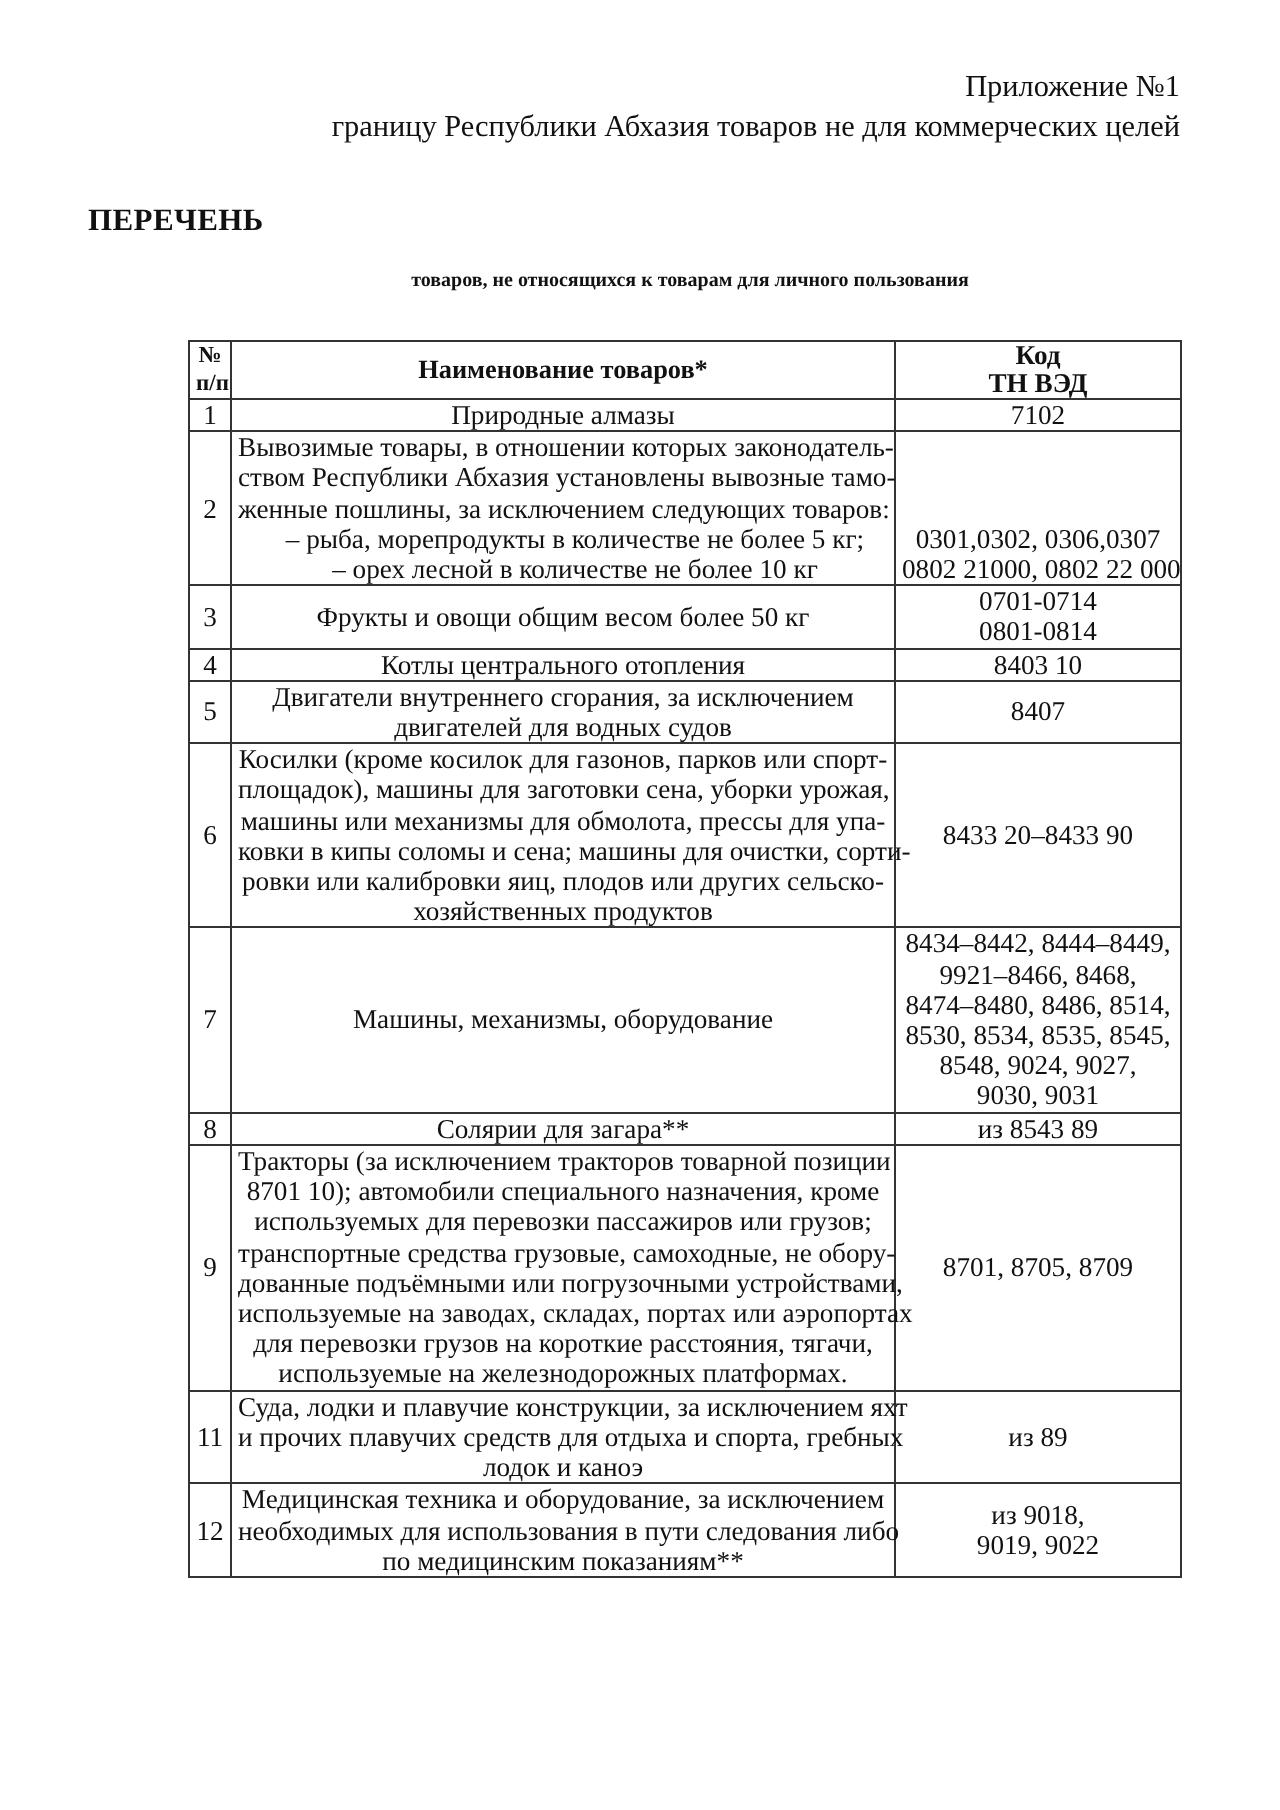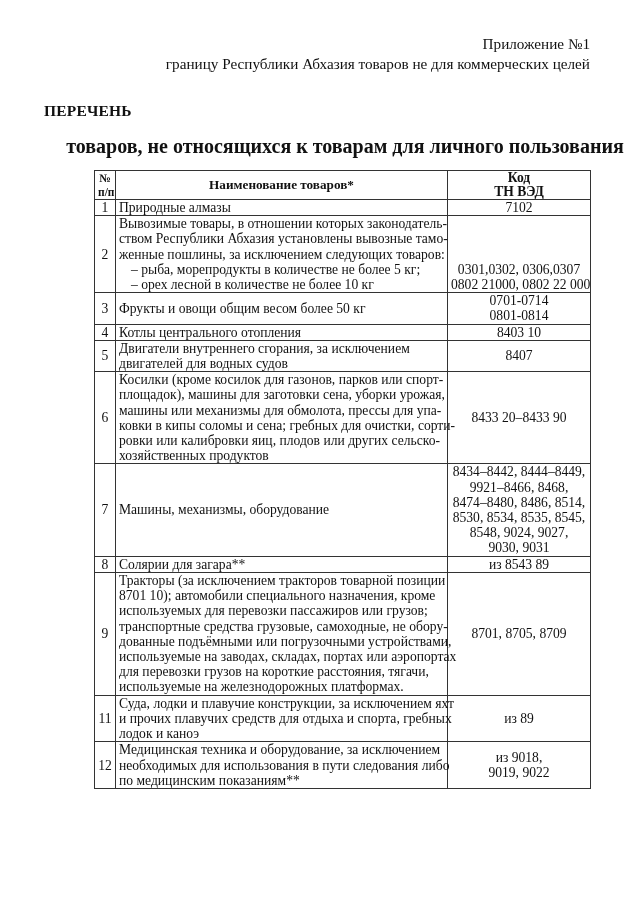--- a/index.html
+++ b/index.html
@@ -11,36 +11,36 @@
   .header-block {
     position: absolute; right: 50px; top: 34px;
     text-align: right; font-size: 15.2px; line-height: 20px;
   }
   .title {
     position: absolute; left: 0; width: 640px; top: 102px;
     text-align: left; font-weight: bold; font-size: 15.5px; letter-spacing: 0.2px; margin-left: 44px;
   }
   .subtitle {
     position: absolute; left: 0; width: 640px; top: 135px;
-    text-align: center; font-weight: bold; font-size: 20px; padding-left: 50px; box-sizing: border-box;
+    text-align: center; font-weight: bold; font-size: 10px; padding-left: 50px; box-sizing: border-box;
   }
   table.list {
     position: absolute; left: 94px; top: 170px;
     width: 496px; border-collapse: collapse; table-layout: fixed;
     font-size: 13.6px; line-height: 15.2px;
   }
   table.list td, table.list th {
     border: 1px solid #333333; padding: 0 3px; vertical-align: middle;
   }
   table.list th { font-weight: bold; text-align: center; font-size: 13.2px; line-height: 14px; }
   col.c-num { width: 21px; }
   col.c-name { width: 332px; }
   col.c-code { width: 143px; }
   td.num { text-align: center; padding: 0; }
-  td.name { text-align: left; padding-left: 5px; }
+  td.name { text-align: center; padding-left: 5px; }
   td.code { text-align: center; padding: 0 2px; }
   .line { display: block; white-space: nowrap; }
   .indent { padding-left: 12px; }
   th.num-h { font-size: 11.5px; line-height: 13px; padding: 1px 0; }
   th .line { font-size: 13.6px; }
 </style>
 </head>
 <body>
 
 <div class="header-block">
@@ -122,21 +122,21 @@
         <td class="code">
           <span class="line">8407</span>
         </td>
       </tr>
       <tr style="height: 92px;">
         <td class="num">6</td>
         <td class="name">
           <span class="line">Косилки (кроме косилок для газонов, парков или спорт-</span>
           <span class="line">площадок), машины для заготовки сена, уборки урожая,</span>
           <span class="line">машины или механизмы для обмолота, прессы для упа-</span>
-          <span class="line">ковки в кипы соломы и сена; гребных для очистки, сорти-</span>
+          <span class="line">ковки в кипы соломы и сена; машины для очистки, сорти-</span>
           <span class="line">ровки или калибровки яиц, плодов или других сельско-</span>
           <span class="line">хозяйственных продуктов</span>
         </td>
         <td class="code">
           <span class="line">8433 20–8433 90</span>
         </td>
       </tr>
       <tr style="height: 88px;">
         <td class="num">7</td>
         <td class="name">

